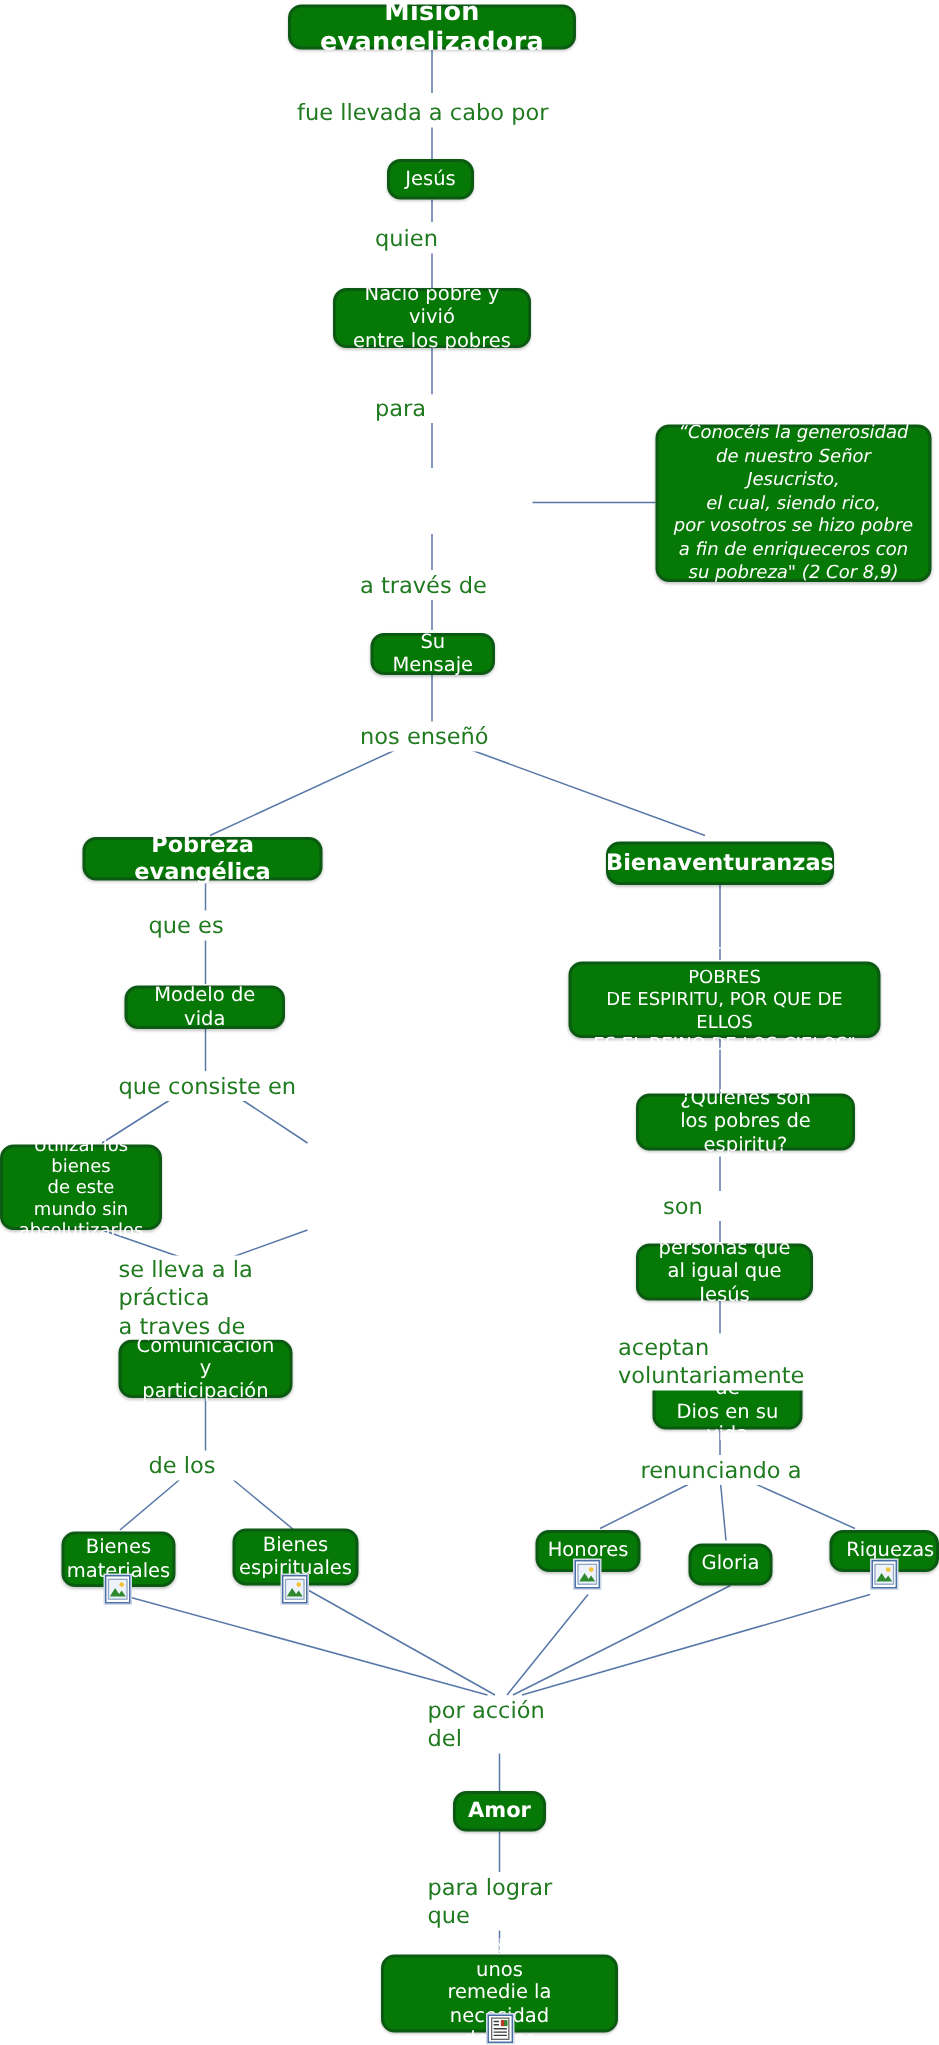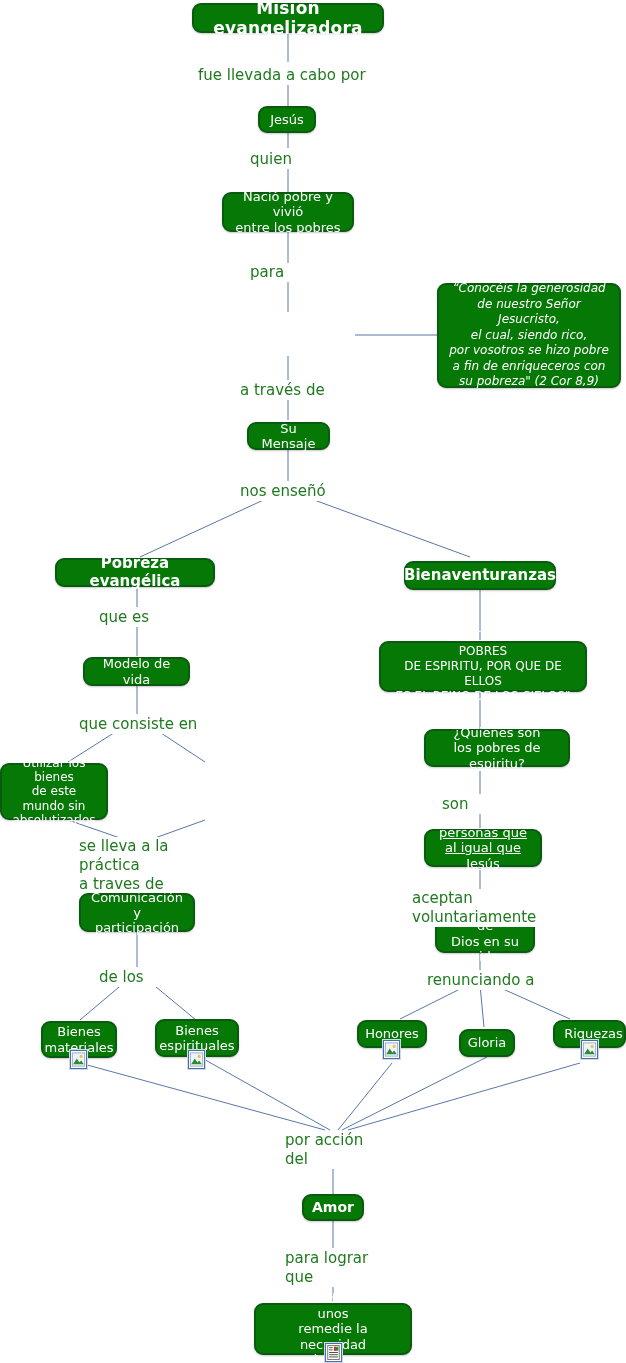--- a/index.html
+++ b/index.html
@@ -136,21 +136,21 @@
 ES EL REINO DE LOS CIELOS"</div>
 
   <div class="node small" style="left:0px;top:763px;width:108px;height:57px;">Utilizar los bienes
 de este mundo sin
 absolutizarlos</div>
 
 
   <div class="node norm" style="left:410px;top:729px;width:146px;height:38px;margin-left:14px;">¿Quienes son
 los pobres de espiritu?</div>
 
-  <div class="node norm" style="left:424px;top:829px;width:118px;height:38px;text-decoration:underline;">personas que
+  <div class="node norm" style="left:424px;top:829px;width:118px;height:38px;">personas que
 al igual que Jesús</div>
 
   <div class="node norm" style="left:79px;top:893px;width:116px;height:39px;">Comunicación y
 participación</div>
 
   <div class="node norm" style="left:435px;top:914px;width:100px;height:39px;">El mensaje de
 Dios en su vida</div>
 
   <div class="node norm" style="left:41px;top:1021px;width:76px;height:37px;">Bienes
 materiales</div>

